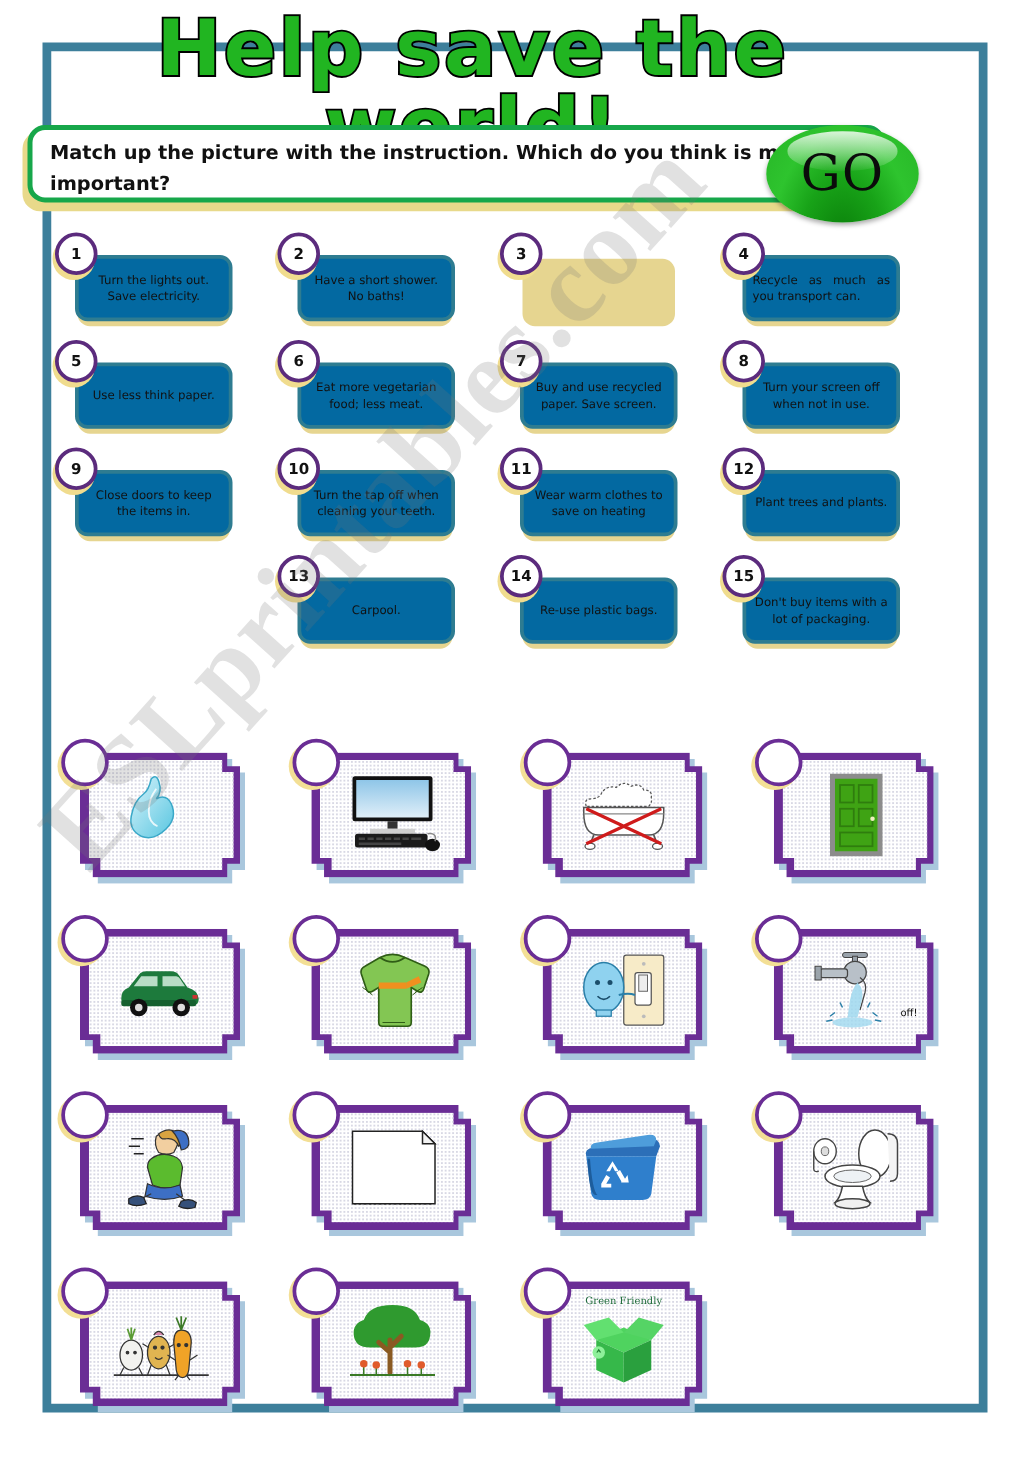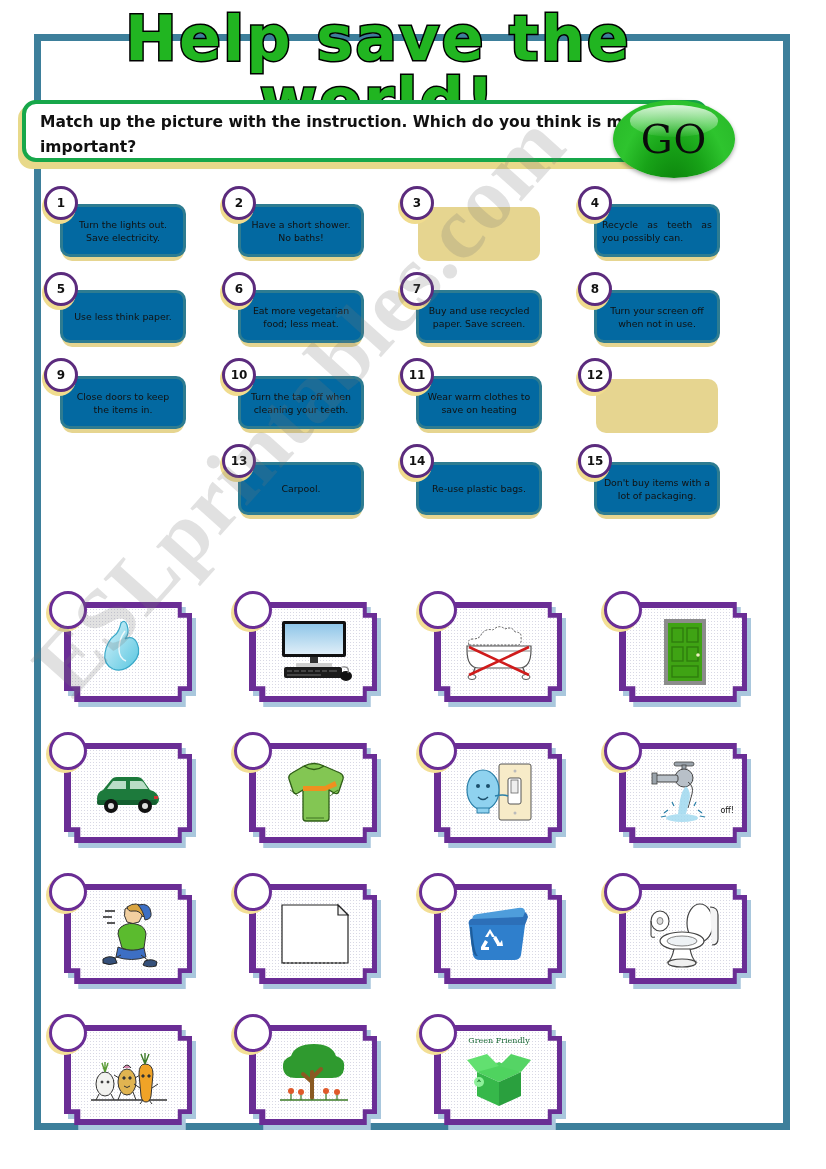--- a/index.html
+++ b/index.html
@@ -198,21 +198,21 @@
           <div class="num">2</div>
         </div>
         <div class="inst-cell">
           <div class="ibox-shadow"></div>
           <div class="num-shadow"></div>
           <div class="num">3</div>
         </div>
         <div class="inst-cell">
           <div class="ibox-shadow"></div>
           <div class="ibox justify">
-            <span>Recycle as teeth as you possibly can.</span>
+            <span>Recycle as much as you transport can.</span>
           </div>
           <div class="num-shadow"></div>
           <div class="num">4</div>
         </div>
       </div>
       <div class="inst-row">
         <div class="inst-cell">
           <div class="ibox-shadow"></div>
           <div class="ibox">
             <span>Use less think paper.</span>
@@ -265,20 +265,23 @@
         <div class="inst-cell">
           <div class="ibox-shadow"></div>
           <div class="ibox">
             <span>Wear warm clothes to save on heating</span>
           </div>
           <div class="num-shadow"></div>
           <div class="num">11</div>
         </div>
         <div class="inst-cell">
           <div class="ibox-shadow"></div>
+          <div class="ibox">
+            <span>Plant trees and plants.</span>
+          </div>
           <div class="num-shadow"></div>
           <div class="num">12</div>
         </div>
       </div>
       <div class="inst-row">
         <div class="inst-cell empty"></div>
         <div class="inst-cell">
           <div class="ibox-shadow"></div>
           <div class="ibox">
             <span>Carpool.</span>

